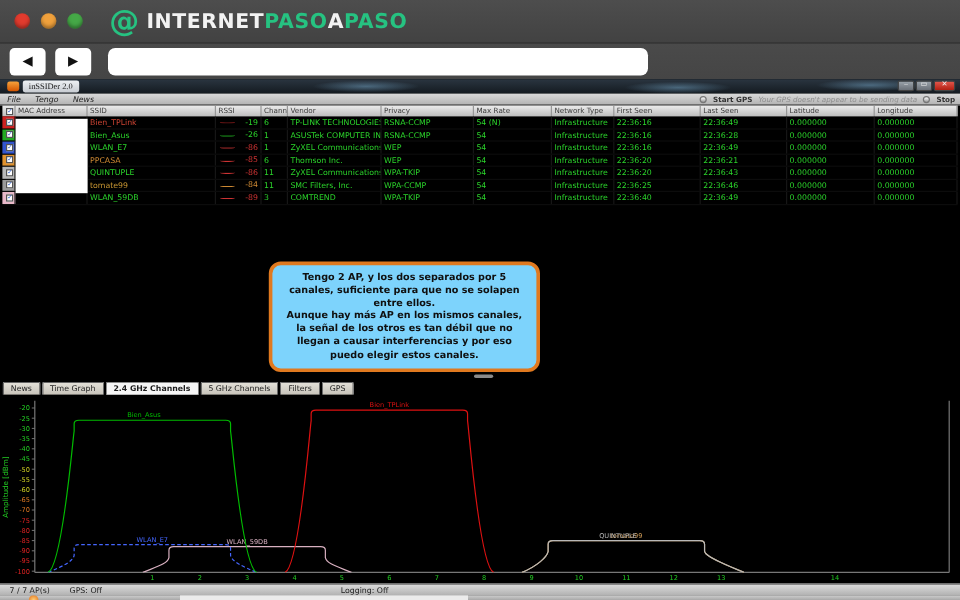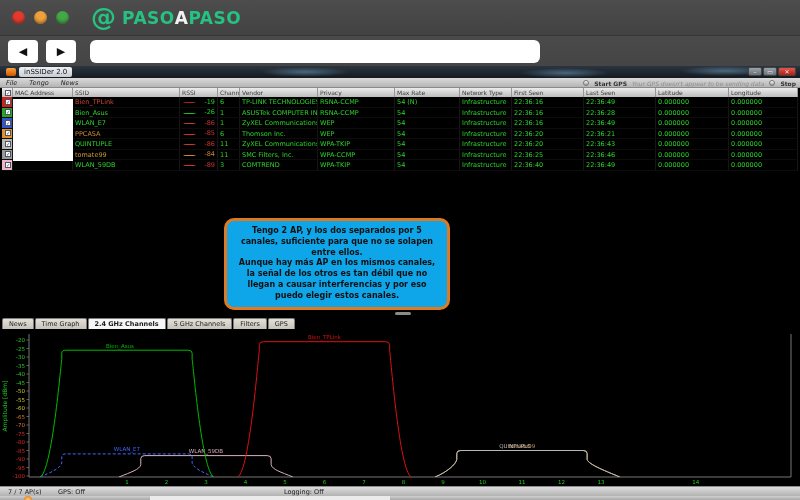--- a/index.html
+++ b/index.html
@@ -22,21 +22,21 @@
   .urlbox { width:450px; height:23px; margin-left:14px; border:none; border-radius:6px;
     background:#fff; padding:0 6px; font-size:10px; }
   .searchbox { display:flex; align-items:center; width:238px; height:24px; margin-left:14px;
     border-radius:12px; background:#fff; padding:0 8px; }
   .search-input { border:none; outline:none; width:190px; font-size:11px; font-style:italic;
     color:#222; background:transparent; font-family:"DejaVu Serif",serif; }
 
   
   .app { position:absolute; left:0; top:66px; width:800px; height:430px; background:#000; }
   .titlebar { position:absolute; left:0; top:0; width:800px; height:12px;
-    background:linear-gradient(#2a3540,#141a20); overflow:hidden; }
+    background:linear-gradient(#2a3540,#141a20); overflow:hidden;font-family:Liberation Serif, serif; }
   .glass { position:absolute; width:90px; height:10px; border-radius:50%;
     background:radial-gradient(rgba(140,200,240,.4),rgba(140,200,240,0) 70%); }
   .app-icon { position:absolute; left:6px; top:2px; width:10px; height:8px; border-radius:2px;
     background:linear-gradient(#f5a23c,#d35400); }
   .title-tab { position:absolute; left:19px; top:1px; height:10px; background:linear-gradient(#eef1f4,#c8ccd2);
     border-radius:2px; font-size:7px; line-height:10px; padding:0 5px; color:#111; }
   .winbtns { position:absolute; right:4px; top:1px; display:flex; gap:1px; }
   .winbtn { width:14px; height:9px; background:linear-gradient(#9aa2aa,#6a7078); border:1px solid #444;
     border-radius:2px; color:#eee; font-size:6px; line-height:7px; text-align:center; }
   .winbtn.close { width:18px; background:linear-gradient(#e2574c,#b21f12); }
@@ -60,21 +60,21 @@
   .td { font-size:6.5px; line-height:10px; padding-left:2px; border-right:1px solid #161616;
     overflow:hidden; white-space:nowrap; color:#2bd42b; }
   .cbcell { display:flex; align-items:center; justify-content:center; }
   .cb { width:6px; height:6px; background:#fff; border:1px solid #555; font-size:5.5px;
     line-height:5px; color:#2255cc; text-align:center; }
   .rssicell { display:flex; align-items:center; }
   .spark { width:13px; height:3px; border-bottom:1px solid; border-radius:40%; margin-left:1px; }
   .rssival { margin-left:auto; padding-right:2px; }
   .censor { position:absolute; left:13px; top:33px; width:60px; height:62px; background:#fff; }
 
-  .callout { position:absolute; left:224px; top:152px; width:226px; background:#0ea5e9;
+  .callout { position:absolute; left:224px; top:152px; width:226px; background:#7dd3fc;
     border:3px solid #e0791f; border-radius:10px; padding:5px 7px;
     font-size:8px; font-weight:bold; color:#101010; text-align:center; line-height:1.35;
     white-space:pre-line; box-shadow:4px 6px 9px rgba(0,0,0,.6); }
   .grip { position:absolute; left:395px; top:246px; width:16px; height:3px; background:#8a8a8a; border-radius:2px; }
 
   .tabbar { position:absolute; left:2px; top:252px; display:flex; gap:1px; }
   .tab { background:linear-gradient(#e3e0d8,#c7c3ba); border:1px solid #7d7d7d; border-bottom:none;
     border-radius:2px 2px 0 0; font-size:6.5px; color:#1c1c1c; padding:1px 6px; cursor:pointer; }
   .tab.active { background:#f6f6f6; font-weight:bold; }
 
@@ -93,20 +93,21 @@
 <body>
 
 <div class="topbar">
   <div class="lights">
     <div class="light" id="lt-close" style="background: rgb(226, 59, 46);"></div>
     <div class="light" id="lt-min" style="background: rgb(240, 161, 60);"></div>
     <div class="light" id="lt-zoom" style="background: rgb(69, 168, 71);"></div>
   </div>
   <div class="logo">
     <span class="at-glyph">@</span>
+    <span class="logo-word" id="lw1" style="color: rgb(242, 242, 242);">INTERNET</span>
       <span class="logo-word" id="lw2" style="color: rgb(38, 194, 129);">PASO</span>
       <span class="logo-word" id="lw3" style="color: rgb(242, 242, 242);">A</span>
       <span class="logo-word" id="lw4" style="color: rgb(38, 194, 129);">PASO</span>
   </div>
 </div>
 
 <div class="navbar">
   <button class="navbtn">◀</button>
   <button class="navbtn">▶</button>
   <input class="urlbox" value="" style="">

